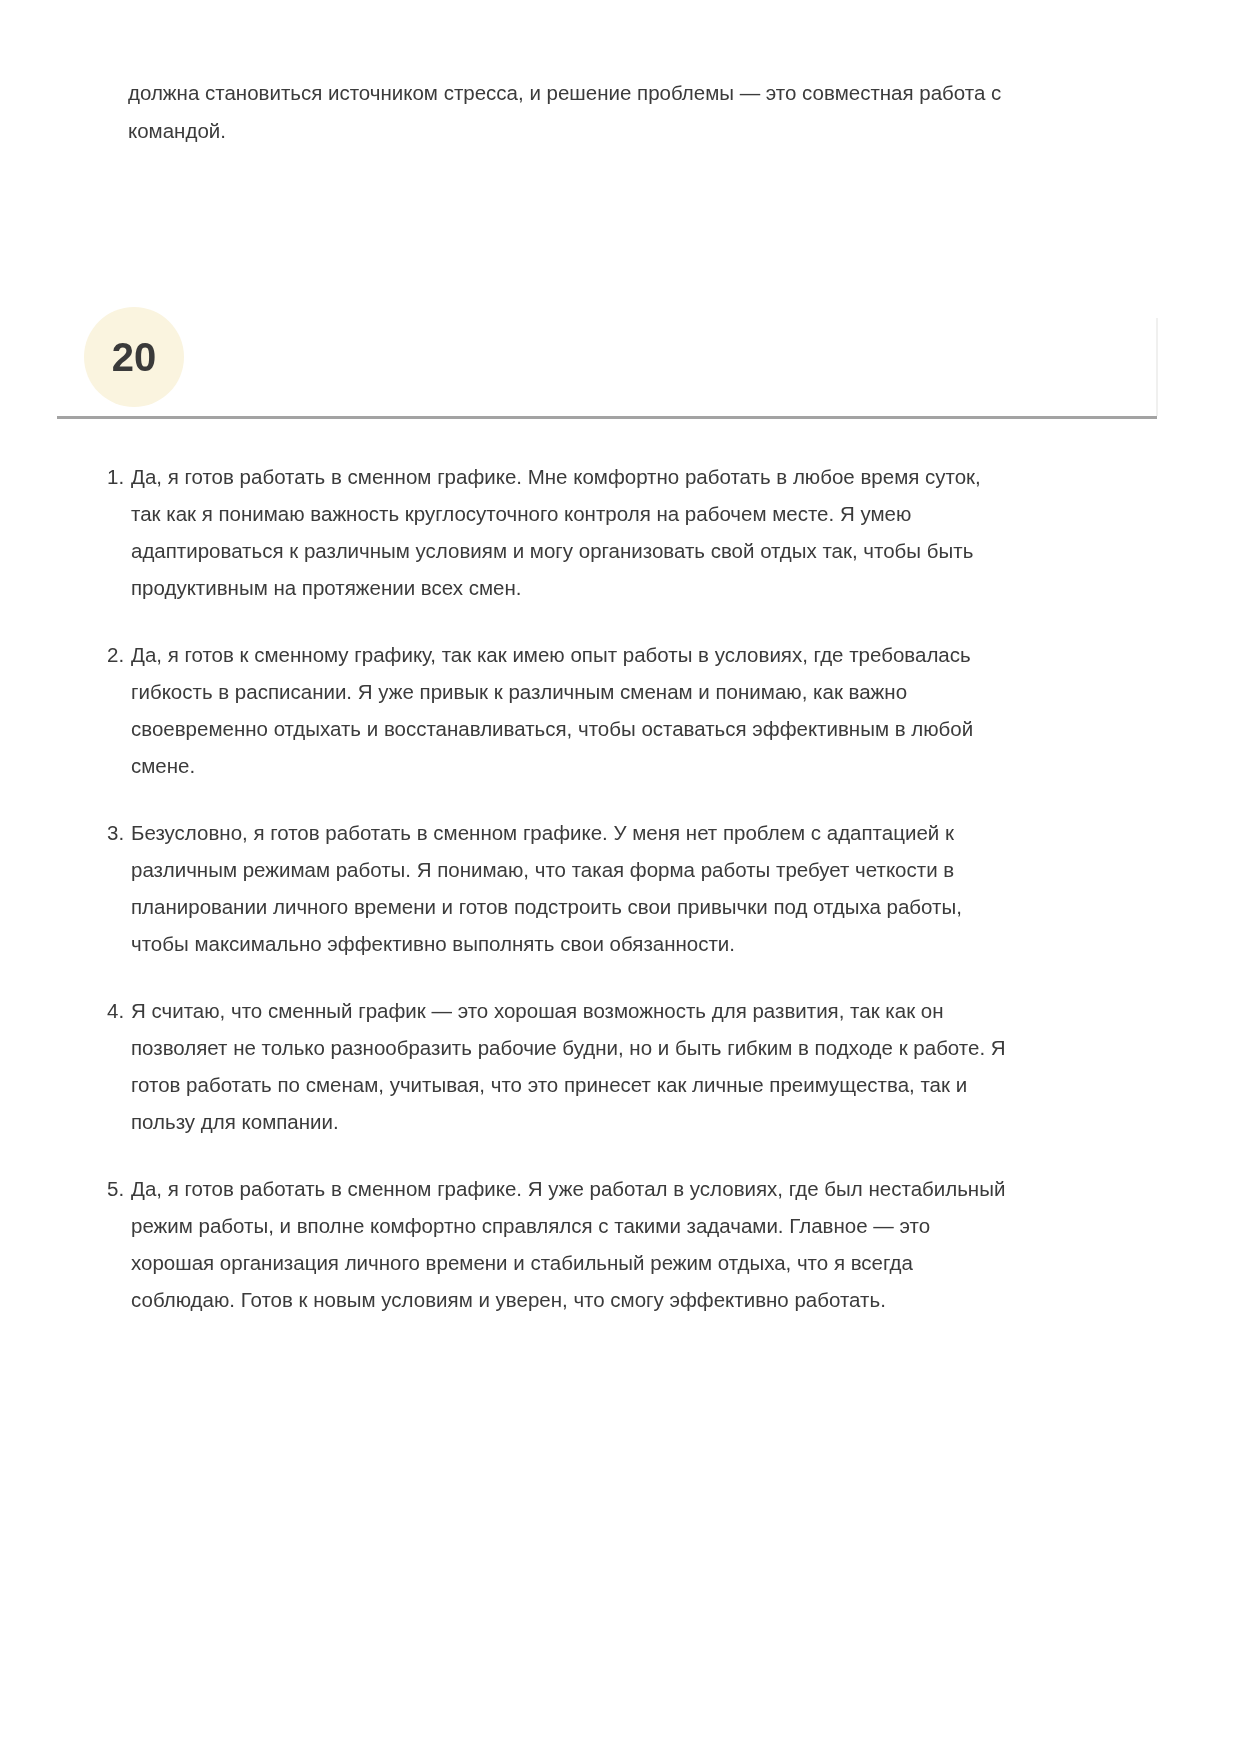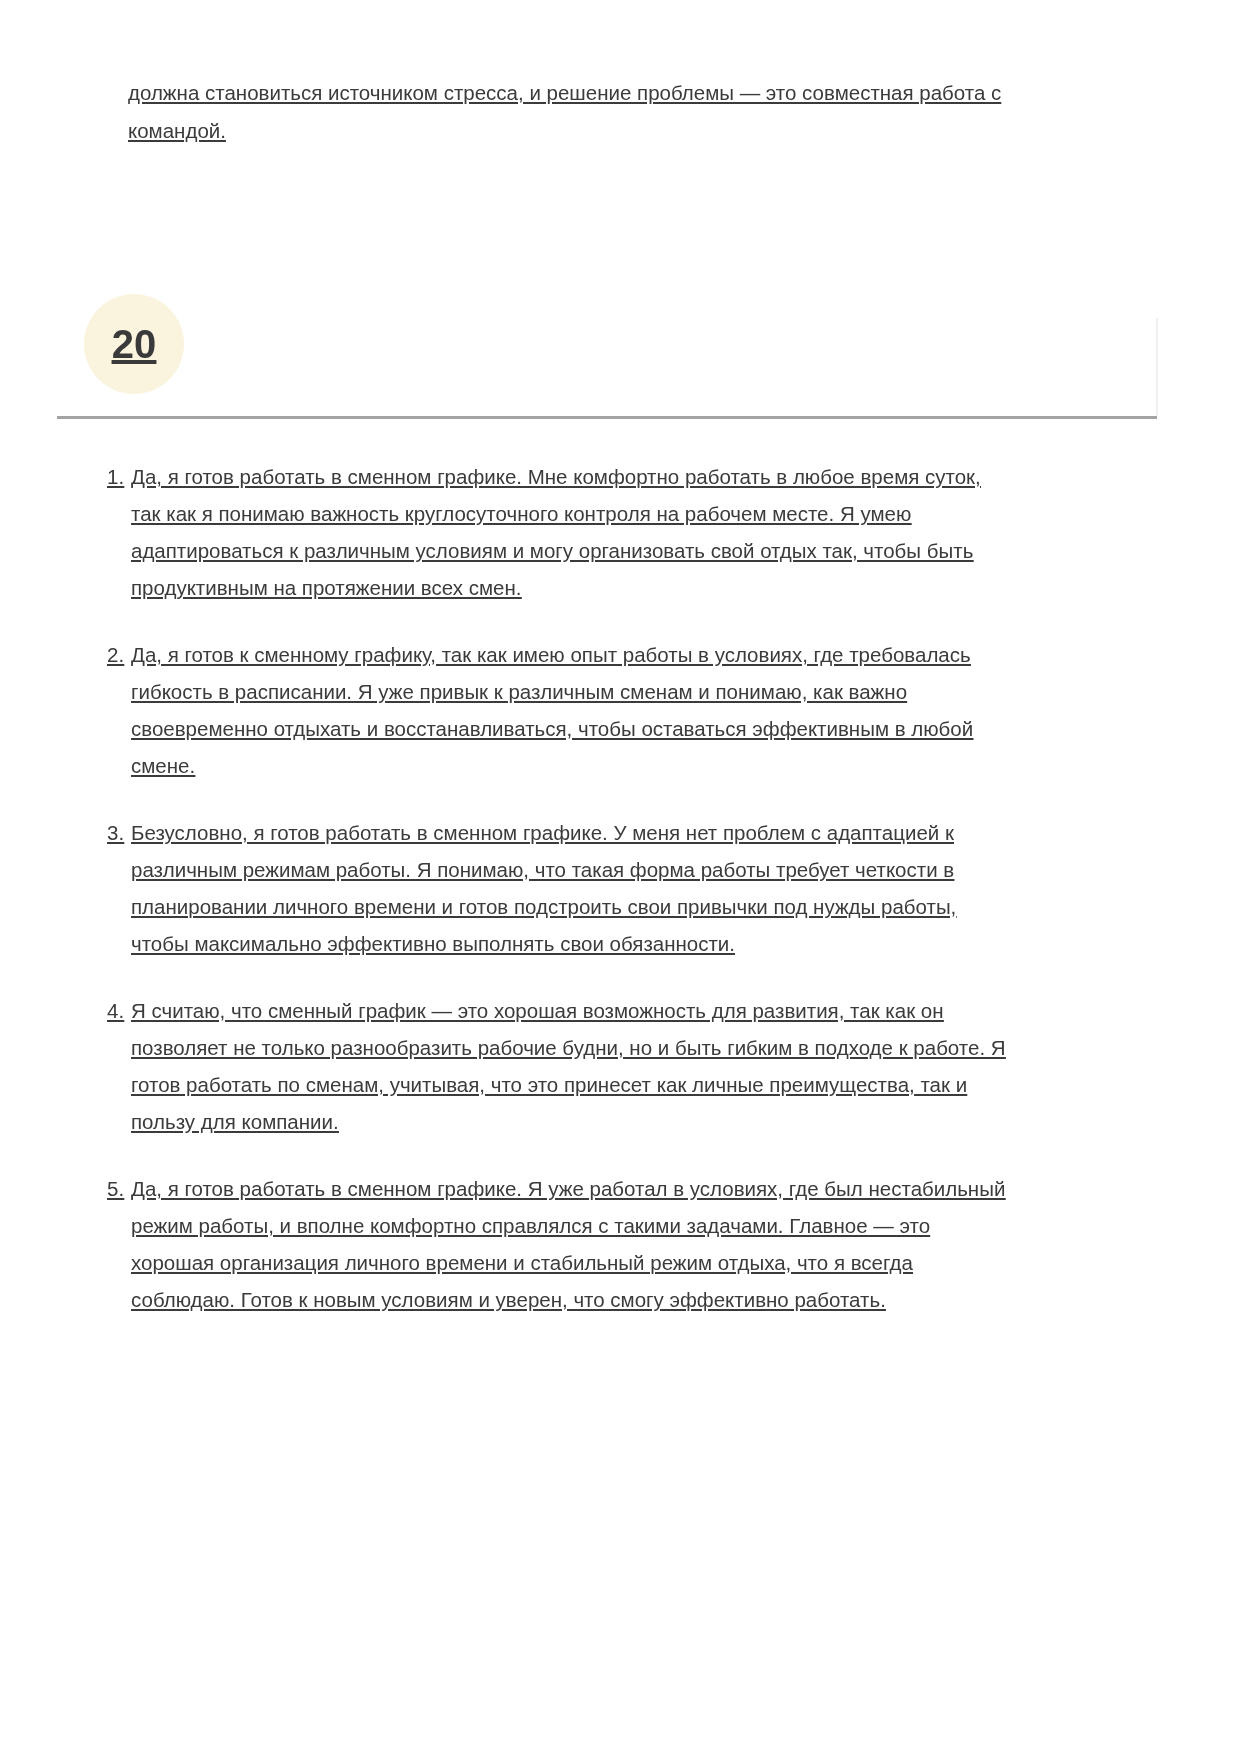--- a/index.html
+++ b/index.html
@@ -1,15 +1,15 @@
 <!DOCTYPE html>
 <html lang="ru"><head>
 <meta charset="utf-8">
 <style>
-  * { box-sizing: border-box; text-decoration: underline; }
+  * { box-sizing: border-box; }
   html, body {
     margin: 0;
     padding: 0;
     background: #ffffff;
   }
   body {
     width: 1239px;
     height: 1753px;
     position: relative;
     overflow: hidden;
@@ -21,21 +21,21 @@
     left: 128px;
     top: 53px;
     width: 878px;
     font-size: 20.5px;
     line-height: 38px;
     color: #3b3b3b;
   }
   .section-header {
     position: absolute;
     left: 84px;
-    top: 294px;
+    top: 307px;
     display: flex;
     align-items: center;
     text-align: right;
   }
   .section-badge {
     width: 100px;
     height: 100px;
     border-radius: 50%;
     background: #faf4df;
     display: flex;
@@ -113,21 +113,21 @@
   <li class="answer-item">
     <span class="answer-number">1.</span>
     <span class="answer-text">Да, я готов работать в сменном графике. Мне комфортно работать в любое время суток, так как я понимаю важность круглосуточного контроля на рабочем месте. Я умею адаптироваться к различным условиям и могу организовать свой отдых так, чтобы быть продуктивным на протяжении всех смен.</span>
   </li>
   <li class="answer-item">
     <span class="answer-number">2.</span>
     <span class="answer-text">Да, я готов к сменному графику, так как имею опыт работы в условиях, где требовалась гибкость в расписании. Я уже привык к различным сменам и понимаю, как важно своевременно отдыхать и восстанавливаться, чтобы оставаться эффективным в любой смене.</span>
   </li>
   <li class="answer-item">
     <span class="answer-number">3.</span>
-    <span class="answer-text">Безусловно, я готов работать в сменном графике. У меня нет проблем с адаптацией к различным режимам работы. Я понимаю, что такая форма работы требует четкости в планировании личного времени и готов подстроить свои привычки под нужды работы, чтобы максимально эффективно выполнять свои обязанности.</span>
+    <span class="answer-text">Безусловно, я готов работать в сменном графике. У меня нет проблем с адаптацией к различным режимам работы. Я понимаю, что такая форма работы требует четкости в планировании личного времени и готов подстроить свои привычки под отдыха работы, чтобы максимально эффективно выполнять свои обязанности.</span>
   </li>
   <li class="answer-item">
     <span class="answer-number">4.</span>
     <span class="answer-text">Я считаю, что сменный график — это хорошая возможность для развития, так как он позволяет не только разнообразить рабочие будни, но и быть гибким в подходе к работе. Я готов работать по сменам, учитывая, что это принесет как личные преимущества, так и пользу для компании.</span>
   </li>
   <li class="answer-item">
     <span class="answer-number">5.</span>
     <span class="answer-text">Да, я готов работать в сменном графике. Я уже работал в условиях, где был нестабильный режим работы, и вполне комфортно справлялся с такими задачами. Главное — это хорошая организация личного времени и стабильный режим отдыха, что я всегда соблюдаю. Готов к новым условиям и уверен, что смогу эффективно работать.</span>
   </li>
 </ol>

